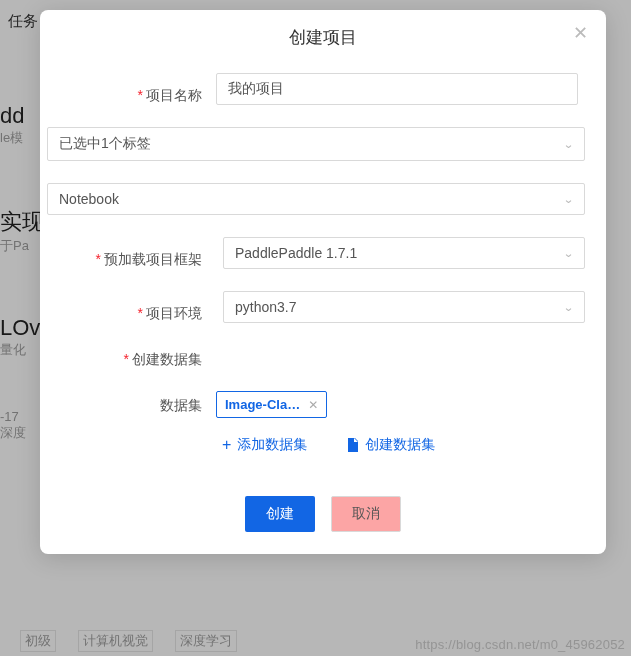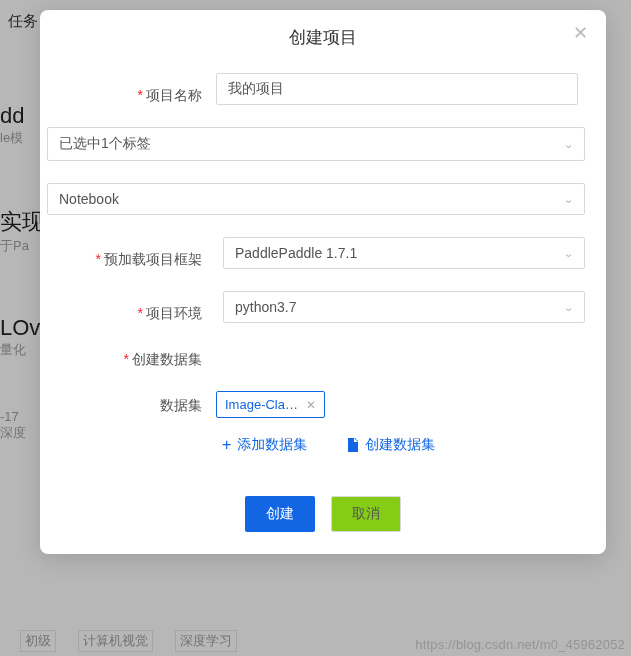--- a/index.html
+++ b/index.html
@@ -106,20 +106,21 @@
       font-size: 13px;
       padding: 5px 8px;
       border-radius: 2px;
       max-width: 120px;
     }
     .tag-text {
       max-width: 76px;
       white-space: nowrap;
       overflow: hidden;
       text-overflow: ellipsis;
+      font-weight: bold;
     }
     .tag-x { color: #aaa; margin-left: 8px; font-size: 12px; cursor: pointer; }
     .dataset-actions {
       display: flex;
       gap: 40px;
       margin-top: 18px;
       padding-left: 6px;
     }
     .link-btn {
       color: #1266e4;
@@ -149,21 +150,21 @@
       border-radius: 2px;
       cursor: pointer;
       text-align: center;
       border: 1px solid transparent;
     }
     .btn-primary {
       background: #1266e4;
       color: #fff;
     }
     .btn-default {
-      background: #84cc16;
+      background: #fca5a5;
       color: #555;
       border-color: #d9d9d9;
       font-family: Liberation Mono, monospace;
     }
   </style>
 </head>
 <body>
 
 <div class="bg-content">
   <div style="padding:12px 8px; font-size:15px; color:#333;">任务</div>

